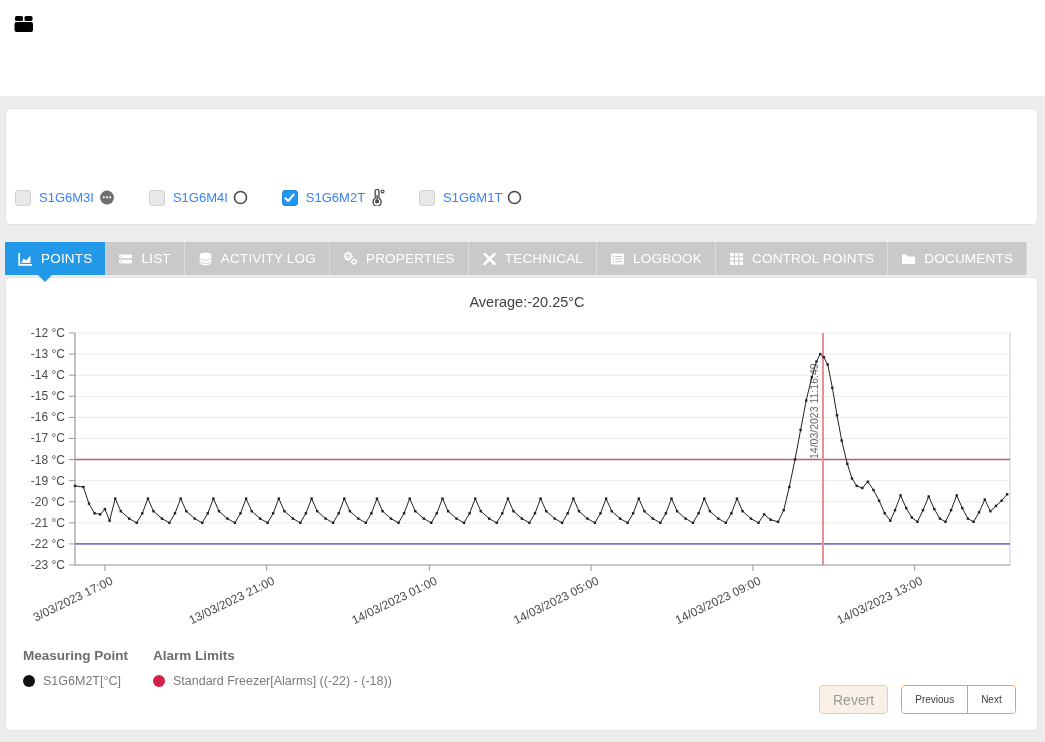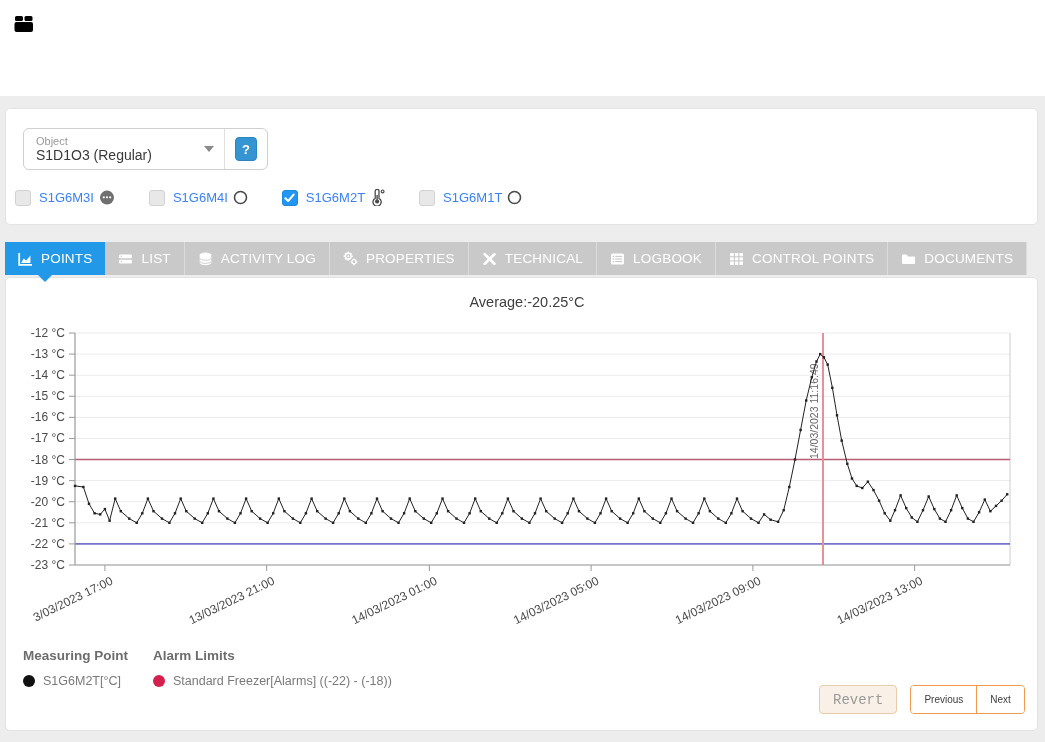--- a/index.html
+++ b/index.html
@@ -75,21 +75,21 @@
     font-size:14.5px; color:#3f3f3f; }
   #chart-svg { position:absolute; left:0; top:318px; z-index:2; }
   
   .legend-block { position:absolute; top:370px; }
   .legend-head { font-size:13.5px; font-weight:bold; color:#6d6d6d; margin-bottom:11px; }
   .legend-item { display:flex; align-items:center; font-size:12.5px; color:#7a7a7a; }
   .legend-dot { width:12px; height:12px; border-radius:50%; margin-right:8px; flex:0 0 auto; }
   
   .footer-btns { position:absolute; top:407px; display:flex; }
   .btn-revert {
-    height:29px; padding:0 13px; font-size:14px; font-family:Liberation Mono, monospace;
+    height:29px; padding:0 13px; font-size:14px; font-family:Liberation Sans, sans-serif;
     background:#f9f1e7; border:1px solid #e7cdaa; border-radius:4px; color:#9a9a9a; cursor:pointer;
   }
   .btn-group { display:flex; margin-left:13px; border:1px solid #ef9a4f; border-radius:4px; background:#fff; overflow:hidden; }
   .btn-group button {
     height:27px; padding:0 13px; font-size:10px; font-family:inherit;
     background:#fff; border:none; color:#404040; cursor:pointer;
   }
   .btn-group button + button { border-left:1px solid #ef9a4f; }
 </style>
 </head>
@@ -99,33 +99,20 @@
   <div class="brand-icon">
     <svg width="20" height="18" viewBox="0 0 20 18">
       <rect x="1" y="1" width="8" height="5" rx="1.5" fill="#000"></rect>
       <rect x="10.5" y="1" width="8" height="5" rx="1.5" fill="#000"></rect>
       <rect x="0.5" y="7" width="18.5" height="10" rx="2" fill="#000"></rect>
     </svg>
   </div>
 </div>
 
 <div class="panel panel-selector">
-  <div class="combo-wrap">
-    <div class="combo">
-      <div class="combo-main">
-        <div class="combo-label">Object</div>
-        <div class="combo-value">S1D1O3 (Regular)</div>
-      </div>
-      <span class="combo-caret"></span>
-    </div>
-    <div class="combo-divider"></div>
-    <div class="help-cell">
-      <button class="help-btn">?</button>
-    </div>
-  </div>
   <div class="check-row" id="check-row">
       <div class="check-item">
         <span class="checkbox"></span>
         <span class="check-label">S1G6M3I</span>
         <span class="mp-icon">
           <svg width="16" height="16" viewBox="0 0 16 16">
             <circle cx="8" cy="7.6" r="7" fill="#6f6f6f"></circle>
             <circle cx="4.8" cy="7.3" r="1.1" fill="#fff"></circle>
             <circle cx="8" cy="7.3" r="1.1" fill="#fff"></circle>
             <circle cx="11.2" cy="7.3" r="1.1" fill="#fff"></circle>

